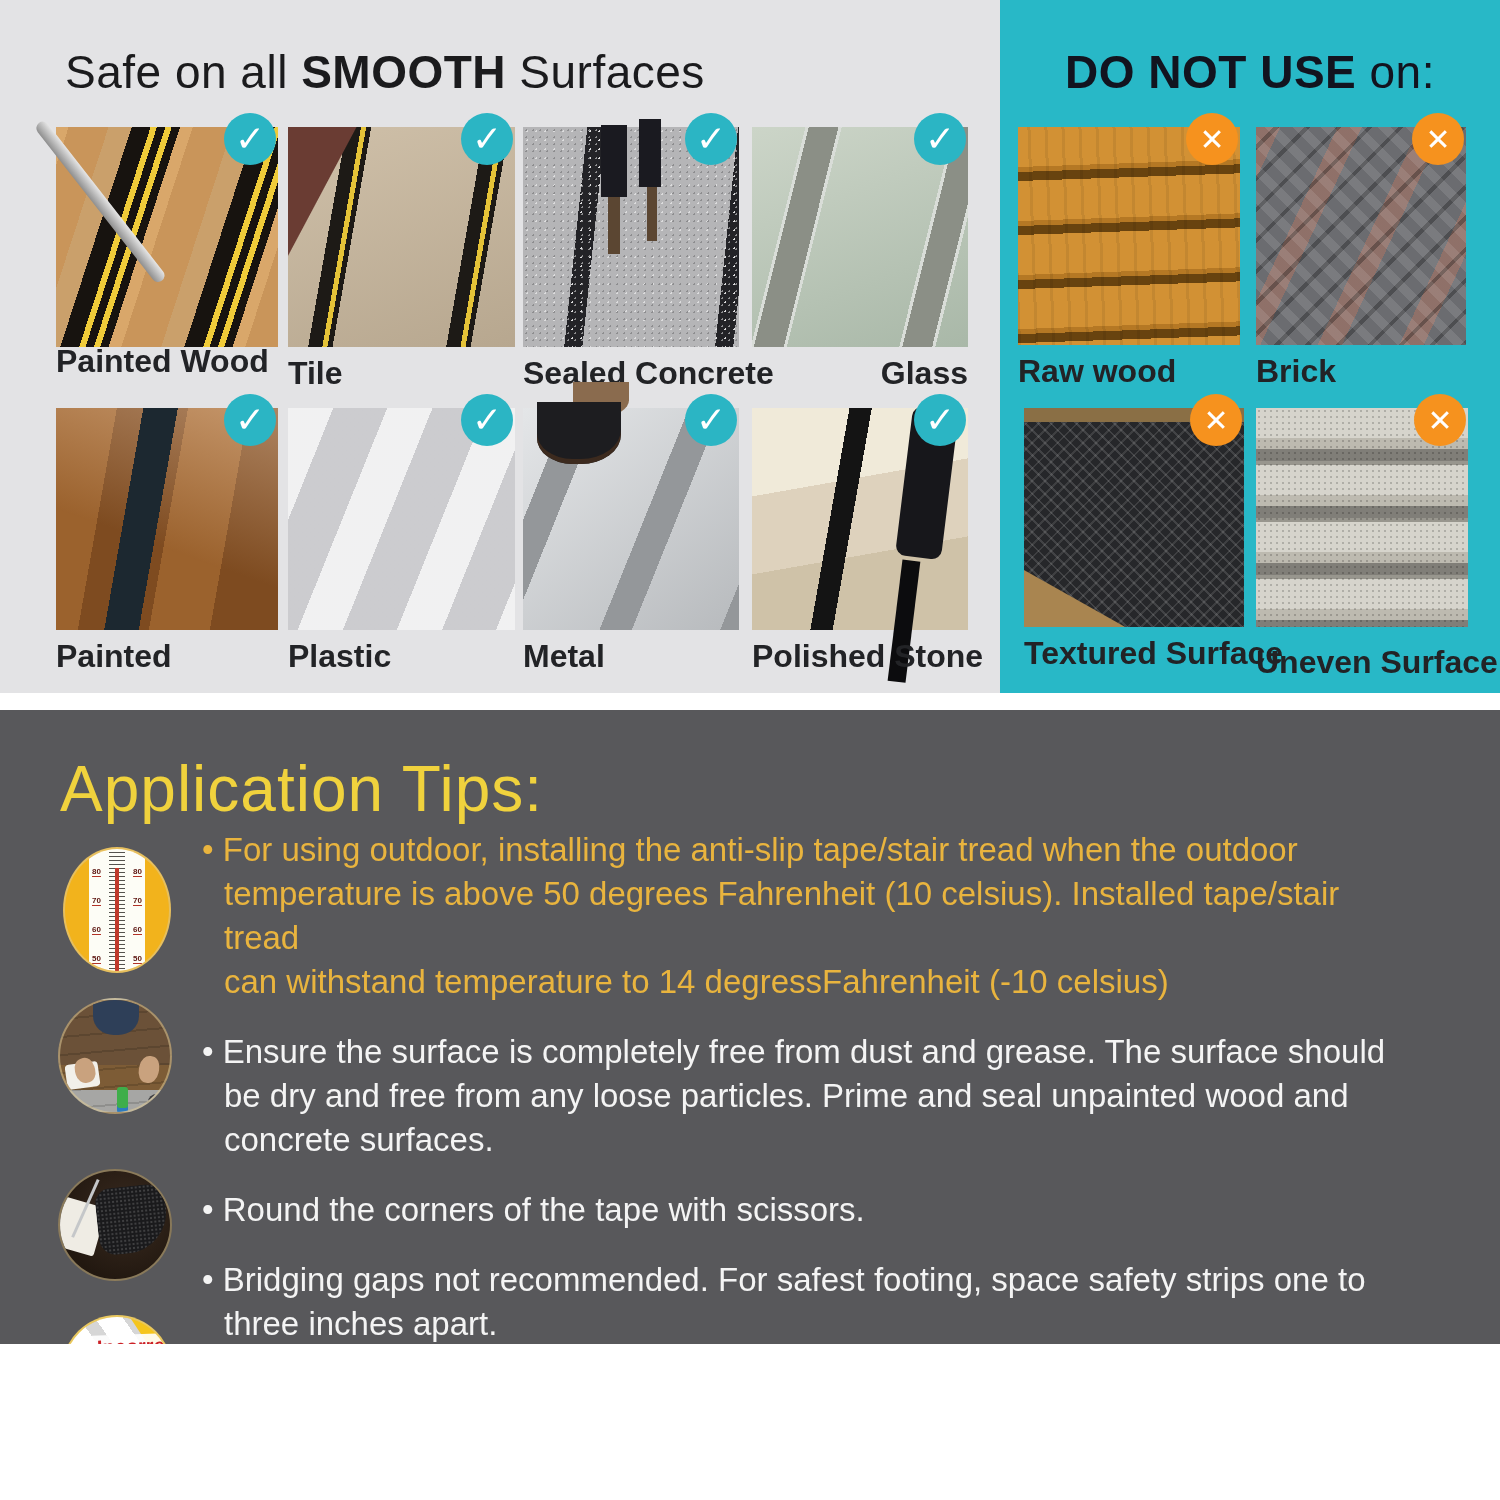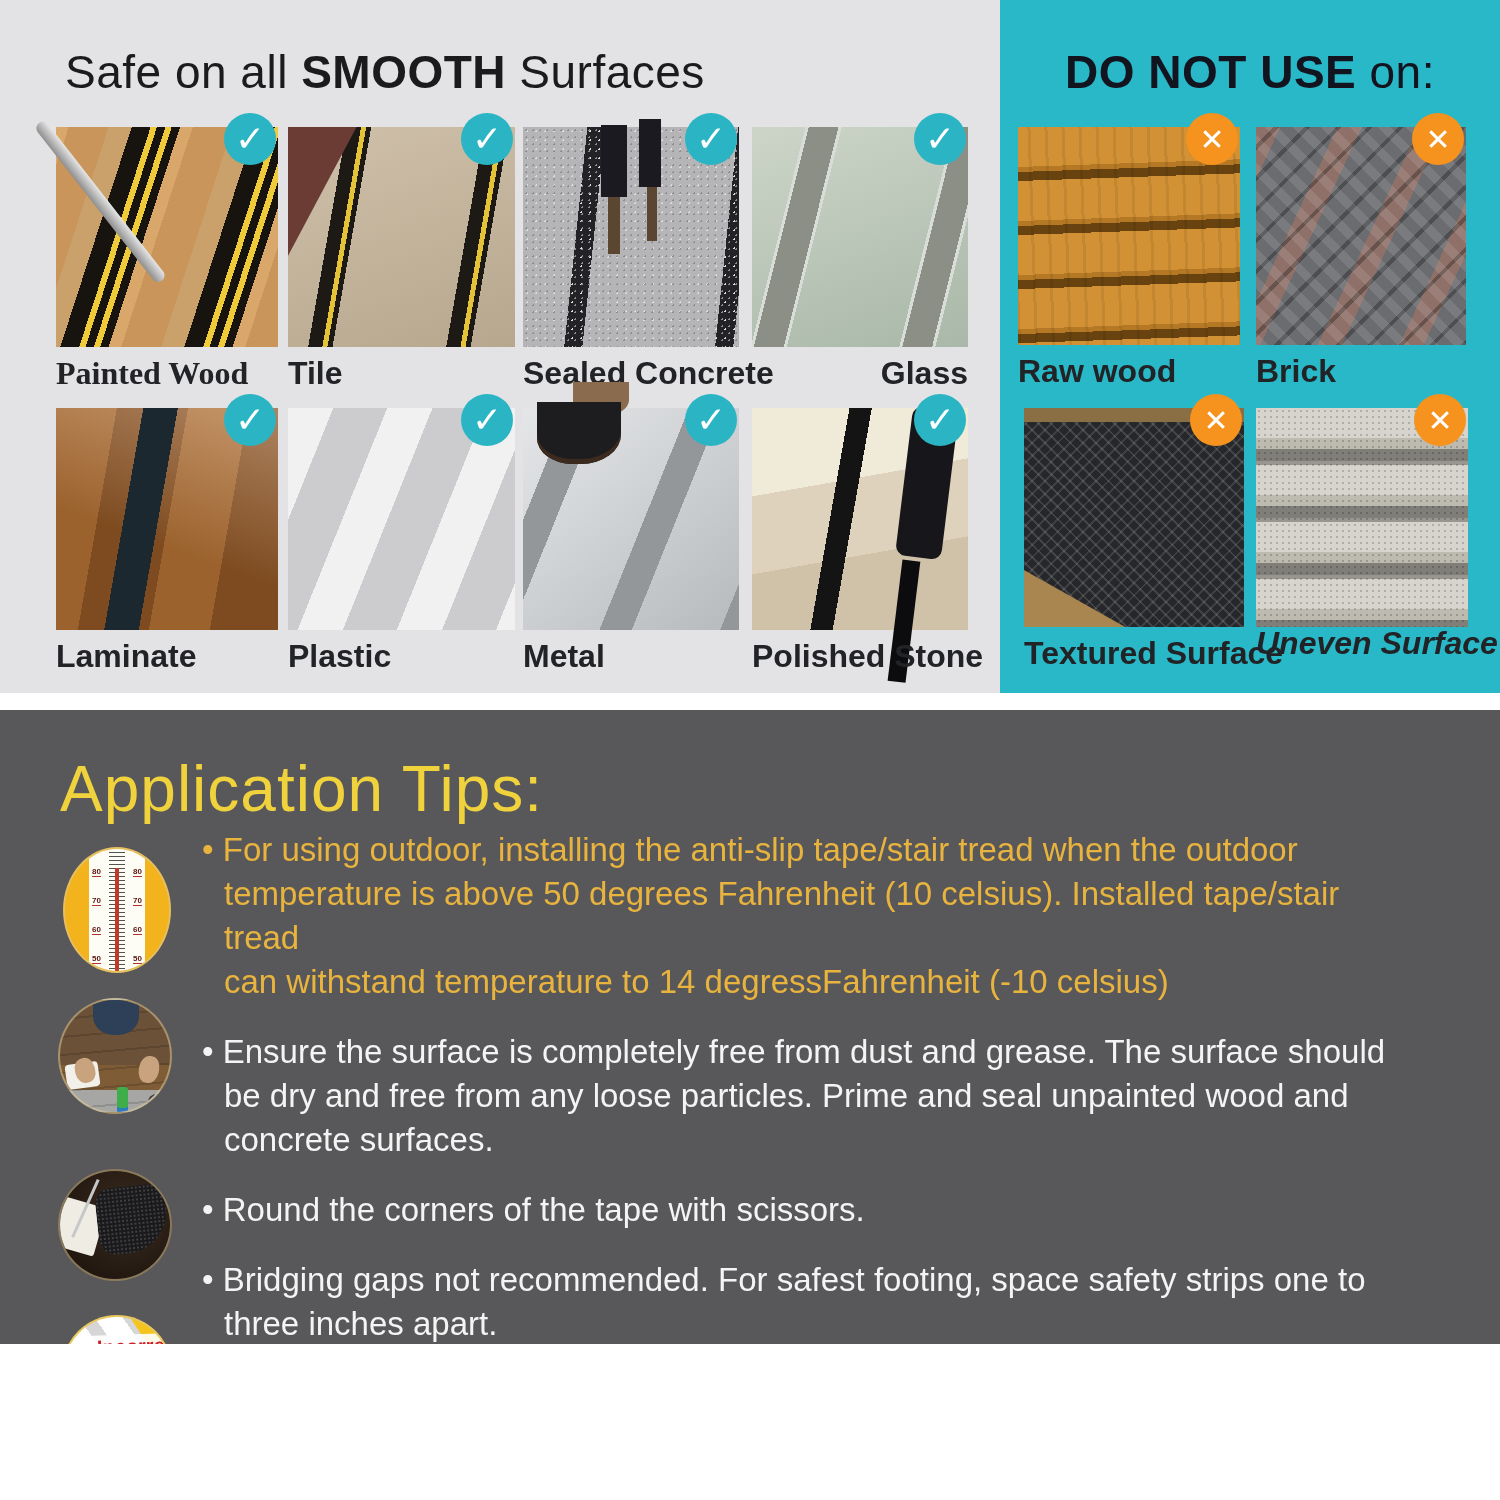--- a/index.html
+++ b/index.html
@@ -133,21 +133,21 @@
 
   <div id="panel-avoid" class="panel">
     <div class="panel-title" id="avoid-title"><span class="b">DO NOT USE</span><span> on:</span></div>
   </div>
 
   <div id="tile-layer">
       <div class="tile" style="left: 56px; top: 127px; width: 222px; height: 266px;">
         <div class="photo ph-painted-wood" style="height: 220px;">
           <span class="badge check">✓</span>
         </div>
-        <div class="tile-label" style="top: 228px; font-family: Liberation Serif, serif;">Painted Wood</div>
+        <div class="tile-label" style="top: 216px;">Painted Wood</div>
       </div>
       <div class="tile" style="left: 288px; top: 127px; width: 227px; height: 266px;">
         <div class="photo ph-tile" style="height: 220px;">
           <span class="badge check">✓</span>
         </div>
         <div class="tile-label" style="top: 228px;">Tile</div>
       </div>
       <div class="tile" style="left: 523px; top: 127px; width: 216px; height: 266px;">
         <div class="photo ph-sealed-concrete" style="height: 220px;">
           <span class="badge check">✓</span>
@@ -157,21 +157,21 @@
       <div class="tile" style="left: 752px; top: 127px; width: 216px; height: 266px;">
         <div class="photo ph-glass" style="height: 220px;">
           <span class="badge check">✓</span>
         </div>
         <div class="tile-label" style="top: 228px; text-align: right;">Glass</div>
       </div>
       <div class="tile" style="left: 56px; top: 408px; width: 222px; height: 268px;">
         <div class="photo ph-laminate" style="height: 222px;">
           <span class="badge check">✓</span>
         </div>
-        <div class="tile-label" style="top: 230px;">Laminate</div>
+        <div class="tile-label" style="top: 230px;">Painted</div>
       </div>
       <div class="tile" style="left: 288px; top: 408px; width: 227px; height: 268px;">
         <div class="photo ph-plastic" style="height: 222px;">
           <span class="badge check">✓</span>
         </div>
         <div class="tile-label" style="top: 230px;">Plastic</div>
       </div>
       <div class="tile" style="left: 523px; top: 408px; width: 216px; height: 268px;">
         <div class="photo ph-metal" style="height: 222px;">
           <span class="badge check">✓</span>
@@ -199,21 +199,21 @@
       <div class="tile" style="left: 1024px; top: 408px; width: 220px; height: 265px;">
         <div class="photo ph-textured-surface" style="height: 219px;">
           <span class="badge cross">✕</span>
         </div>
         <div class="tile-label" style="top: 227px;">Textured Surface</div>
       </div>
       <div class="tile" style="left: 1256px; top: 408px; width: 212px; height: 265px;">
         <div class="photo ph-uneven-surface" style="height: 219px;">
           <span class="badge cross">✕</span>
         </div>
-        <div class="tile-label" style="top: 217px; font-style: italic;">Uneven Surface</div>
+        <div class="tile-label" style="top: 236px;">Uneven Surface</div>
       </div>
     </div>
 
   <div id="separator"></div>
 
   <div id="tips">
     <div id="tips-heading">Application Tips:</div>
 
     <div class="tip-circle" id="c1">
       <div class="thermo-card">

